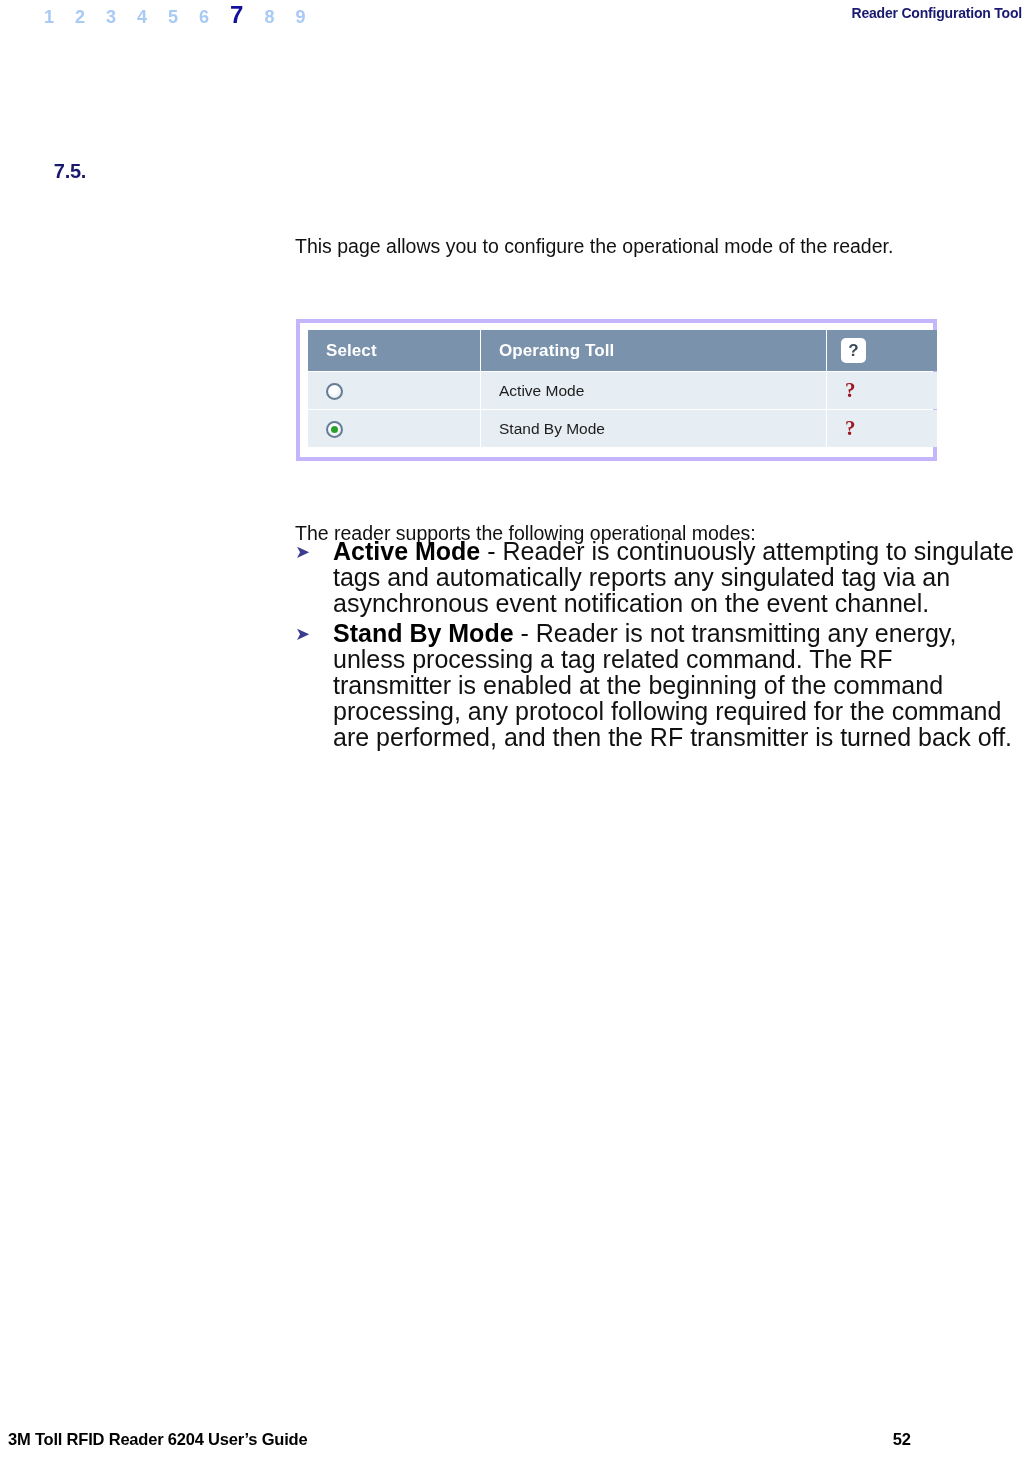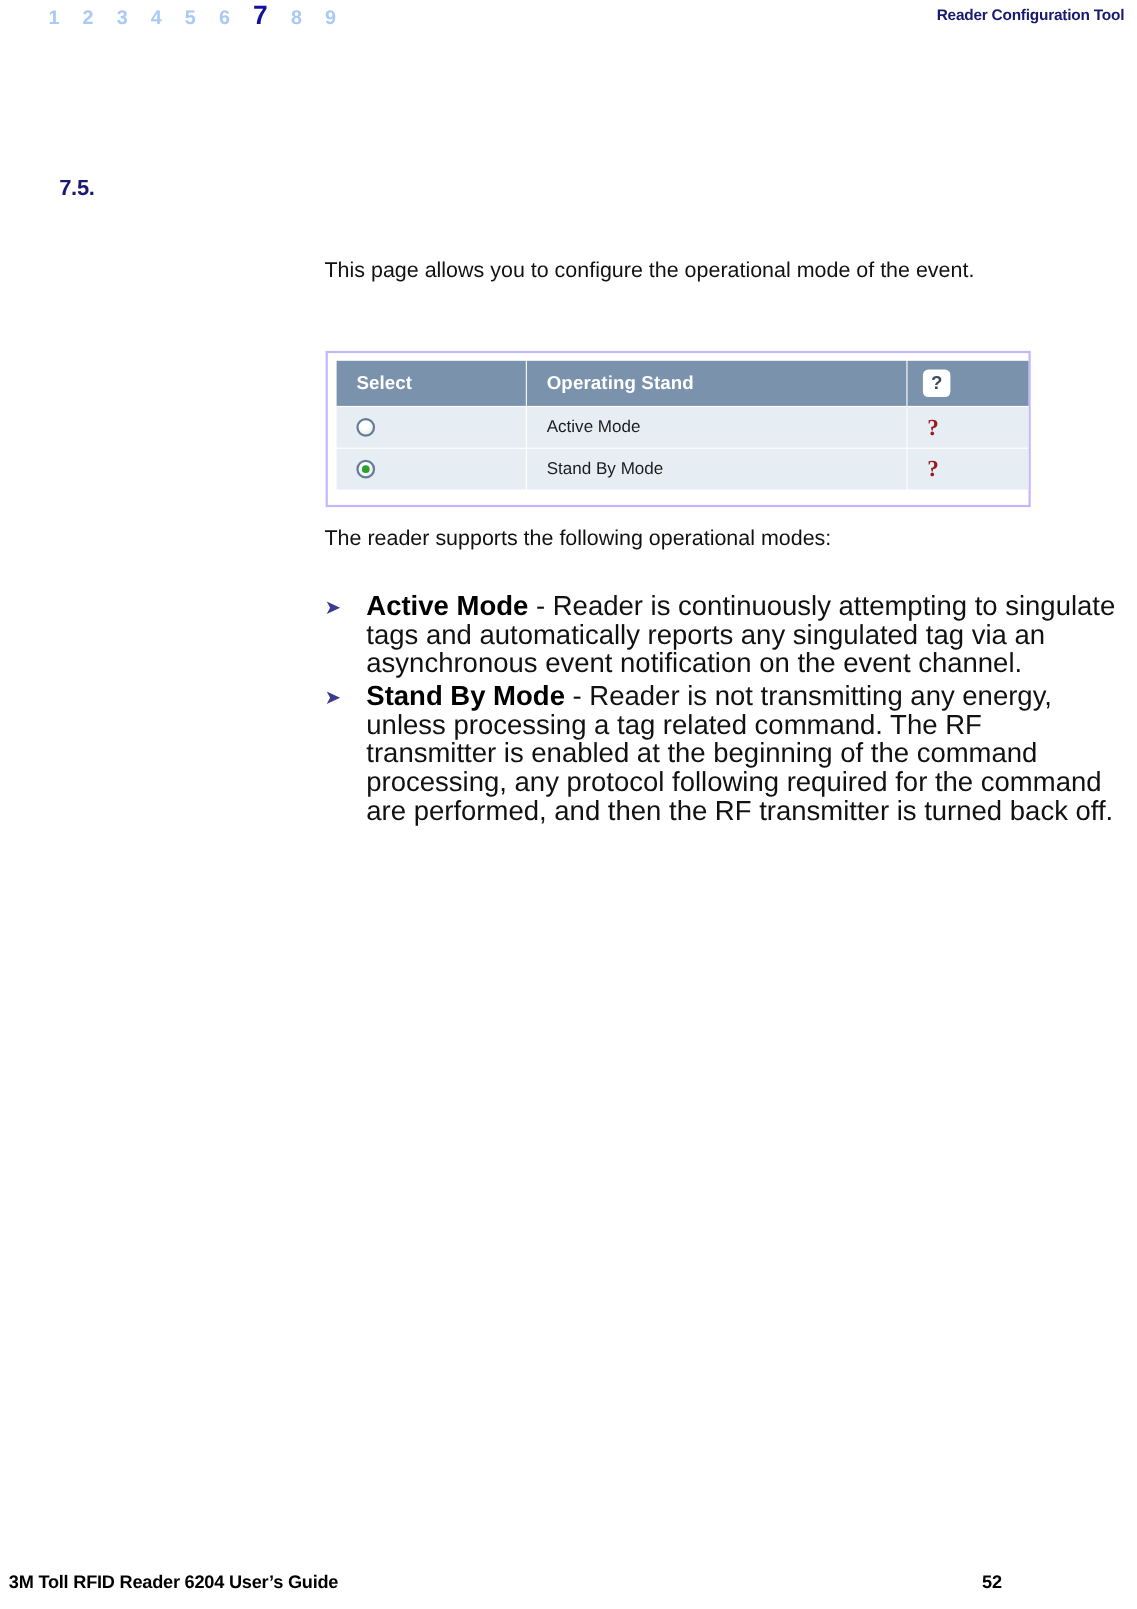--- a/index.html
+++ b/index.html
@@ -89,31 +89,31 @@
 
   .body-para {
     position: absolute;
     left: 295px;
     width: 716px;
     font-size: 19.5px;
     line-height: 26px;
     color: #111111;
   }
   .para-intro { top: 213px; }
-  .para-supports { top: 456px; }
+  .para-supports { top: 500px; }
 
   
   .figure {
     position: absolute;
     top: 319px;
     left: 296px;
     width: 641px;
     height: 142px;
     background: #ffffff;
-    border: 2px solid #c4b5fd;
+    border: 4px solid #c4b5fd;
     box-sizing: border-box;
     padding: 6px 6px 6px 7px;
   }
   .mode-table {
     width: 100%;
     border-collapse: separate;
     border-spacing: 1px 1px;
     table-layout: fixed;
   }
   .mode-table th {
@@ -261,33 +261,33 @@
   </div>
   <div class="header-title">Reader Configuration Tool</div>
 </div>
 
 <div class="content">
 
   <div class="section-heading">
     <span class="section-number">7.5.</span>
   </div>
 
-  <p class="body-para para-intro">This page allows you to configure the operational mode of the event.</p>
+  <p class="body-para para-intro">This page allows you to configure the operational mode of the reader.</p>
 
   <div class="figure">
     <table class="mode-table">
       <colgroup>
         <col class="col-select">
         <col class="col-mode">
         <col class="col-help">
       </colgroup>
       <thead>
         <tr>
           <th>Select</th>
-          <th>Operating Stand</th>
+          <th>Operating Toll</th>
           <th class="help-head">
             <span class="help-box">?</span>
           </th>
         </tr>
       </thead>
       <tbody>
         <tr>
           <td class="cell-center-select">
             <span class="radio"></span>
           </td>

